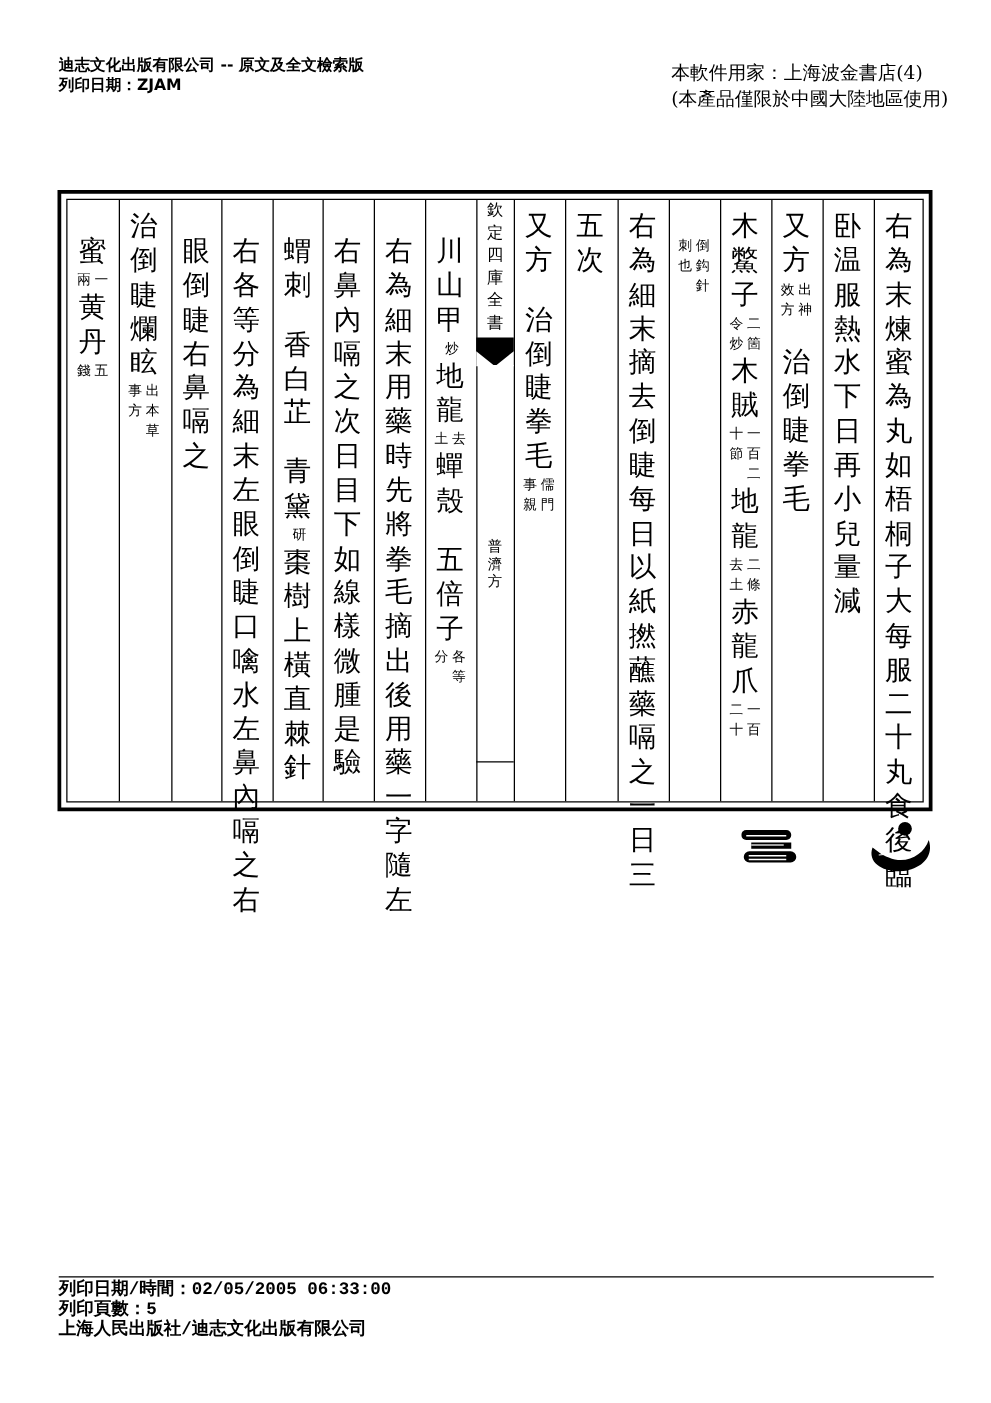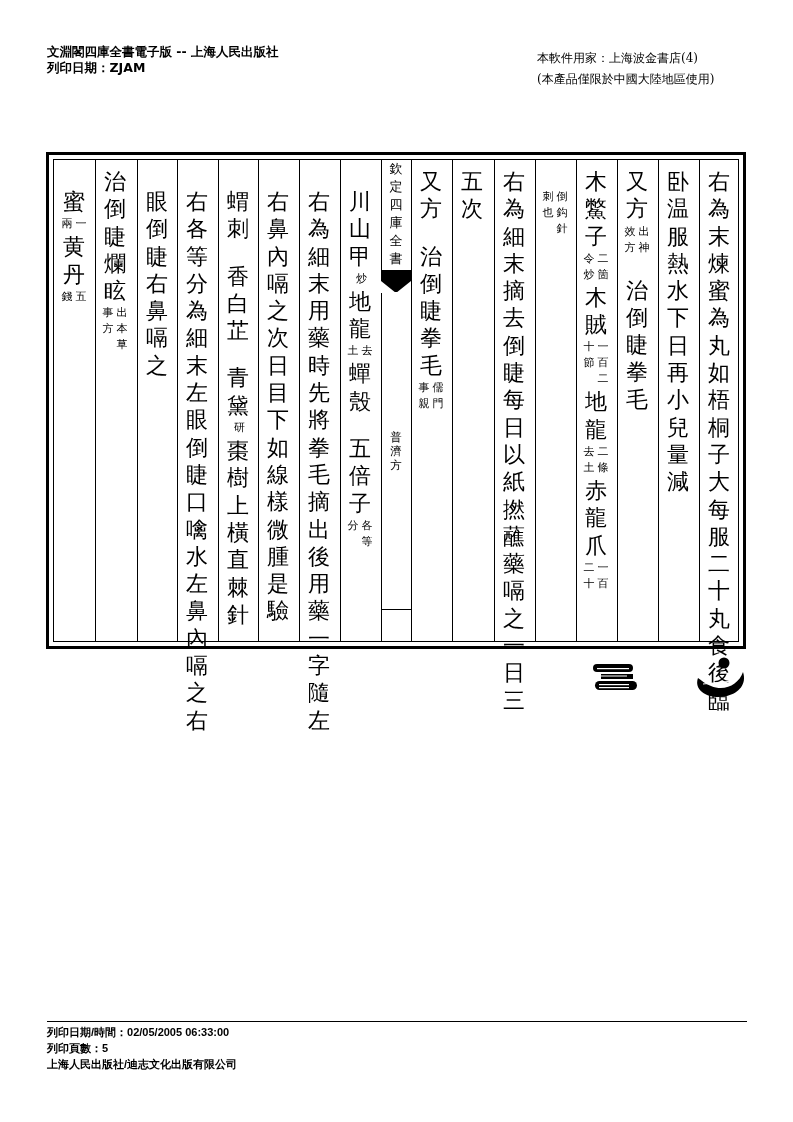--- a/index.html
+++ b/index.html
@@ -1,21 +1,21 @@
 <!DOCTYPE html>
 <html><head>
 <meta charset="utf-8">
 <style>
   html, body { margin: 0; padding: 0; background: #ffffff; }
   body { width: 793px; height: 1122px; position: relative; overflow: hidden;
          font-family: "DejaVu Serif", "Liberation Serif", serif; color: #000; }
 
   .hdr-left { position: absolute; left: 47px; top: 44px; font-family: "DejaVu Sans", "Liberation Sans", sans-serif;
               font-weight: bold; font-size: 12.5px; line-height: 16px; }
-  .hdr-right { position: absolute; left: 537px; top: 48px; font-size: 12px; line-height: 21px; }
+  .hdr-right { position: absolute; left: 537px; top: 48px; font-size: 15px; line-height: 21px; }
 
   .frame { position: absolute; left: 46px; top: 152px; width: 700px; height: 497px;
            border: 3px solid #000; box-sizing: border-box; }
   .frame-inner { position: absolute; left: 4px; top: 4px; right: 4px; bottom: 4px;
                  border: 1px solid #000; }
   .vline { position: absolute; top: 0; bottom: 0; width: 0; border-left: 1.5px solid #000; }
 
   .col { position: absolute; top: 8px; width: 40px; display: flex; flex-direction: column; align-items: center; }
   .ch { font-size: 22px; line-height: 27.3px; height: 27.3px; display: block; text-align: center; width: 30px; }
   .note { display: flex; flex-direction: row-reverse; justify-content: center; gap: 3px; margin: 1px 0; }
@@ -28,28 +28,28 @@
   .fishtail { width: 30px; height: 22px; background: #000; position: relative; margin-top: 2px; }
   .fishtail::after { content: ""; position: absolute; left: 0; bottom: -1px; width: 0; height: 0;
     border-left: 15px solid #fff; border-right: 15px solid #fff; border-top: 12px solid transparent; }
   .spine .sub-title { margin-top: 138px; }
   .spine .sub-title span { font-size: 11.5px; line-height: 14px; }
   .spine-hline { position: absolute; left: 0; right: 0; border-top: 1.5px solid #000; }
 
   .logos { position: absolute; left: 593px; top: 654px; width: 160px; height: 50px; }
 
   .footer-rule { position: absolute; left: 47px; top: 1021px; width: 700px; border-top: 1px solid #000; }
-  .footer { position: absolute; left: 47px; top: 1024px; font-family: Liberation Sans, sans-serif;
-            font-weight: bold; font-size: 11px; line-height: 16px; }
+  .footer { position: absolute; left: 47px; top: 1024px; font-family: Liberation Mono, monospace;
+            font-weight: bold; font-size: 14px; line-height: 16px; }
 </style>
 </head>
 <body>
 
 <div class="hdr-left">
-  <div>文淵閣四庫全書電子版 -- 上海人民出版社</div>
+  <div>迪志文化出版有限公司 -- 原文及全文檢索版</div>
   <div>列印日期：ZJAM</div>
 </div>
 <div class="hdr-right">
   <div>本軟件用家：上海波金書店(4)</div>
   <div>(本產品僅限於中國大陸地區使用)</div>
 </div>
 
 <div class="frame">
   <div class="frame-inner" id="inner">
       <div class="vline" style="left: 41px;"></div>

